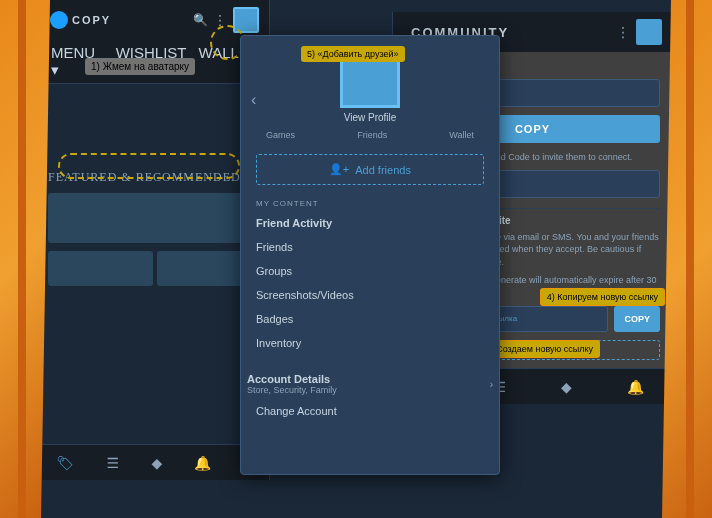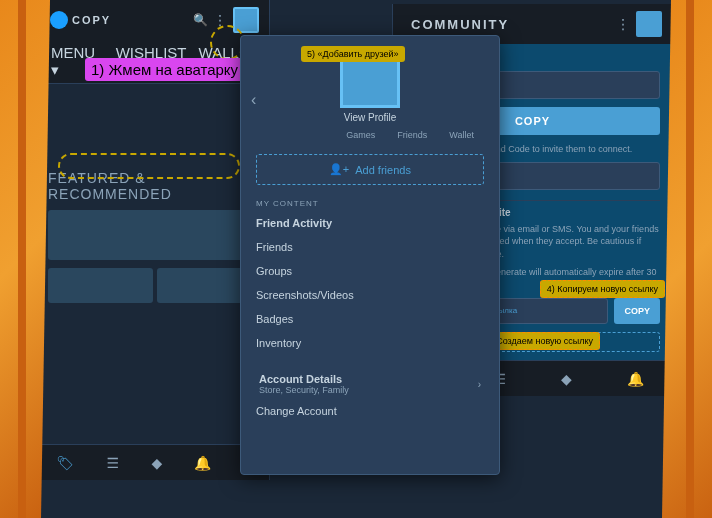--- a/index.html
+++ b/index.html
@@ -133,37 +133,38 @@
       color: #c6d4df;
       font-size: 15px;
       padding: 4px 6px;
       cursor: pointer;
       text-transform: uppercase;
     }
 
     
     .tooltip-annotation {
       position: absolute;
-      background: #d946ef;
+      background: #737373;
       color: #000;
-      font-size: 15px;
+      font-size: 10px;
       padding: 3px 6px;
       border-radius: 3px;
       white-space: nowrap;
       z-index: 20;
     }
     .tooltip-annotation-1 {
       top: 58px;
       left: 45px;
     }
     .featured-label {
       color: #8ba3b8;
-      font-size: 14px;
+      font-size: 12px;
       padding: 6px 8px 4px;
       letter-spacing: 1px;
+      font-family: Liberation Serif, serif;
     }
 
     
     .bottom-nav {
       position: absolute;
       bottom: 0;
       left: 0;
       right: 0;
       height: 36px;
       background: #171d25;
@@ -216,21 +217,21 @@
       background: #c8a800;
       color: #000;
       font-size: 9px;
       padding: 3px 6px;
       border-radius: 3px;
       white-space: nowrap;
       z-index: 20;
     }
     .middle-tabs {
       display: flex;
-      justify-content: flex-end;
+      justify-content: space-between;
       gap: 2px;
       padding: 0 15px;
       margin-bottom: 10px;
     }
     .middle-tab {
       color: #8ba3b8;
       font-size: 9px;
       padding: 3px 10px;
       cursor: pointer;
       border-bottom: 1px solid transparent;
@@ -261,36 +262,36 @@
       padding: 6px 15px;
       cursor: pointer;
       font-weight: 500;
     }
     .content-list-item.bold { font-weight: bold; }
 
     .account-details-item {
       display: flex;
       align-items: center;
       justify-content: space-between;
-      padding: 5px 18px;
+      padding: 5px 6px;
       cursor: pointer;
     }
     .account-details-title { color: #c6d4df; font-size: 11px; font-weight: bold; }
     .account-details-sub { color: #8ba3b8; font-size: 9px; }
     .account-arrow { color: #8ba3b8; font-size: 10px; }
     .change-account { color: #c6d4df; font-size: 11px; padding: 5px 15px; cursor: pointer; }
 
     
     .right-panel {
       position: absolute;
       right: 0;
-      top: 4px;
+      top: 12px;
       width: 280px;
       height: 392px;
-      background: #0c4a6e;
+      background: #404040;
       border-left: 1px solid #2a3f5a;
       z-index: 2;
     }
     .community-header {
       display: flex;
       align-items: center;
       justify-content: flex-end;
       padding: 8px 10px;
       background: #171d25;
       height: 40px;

